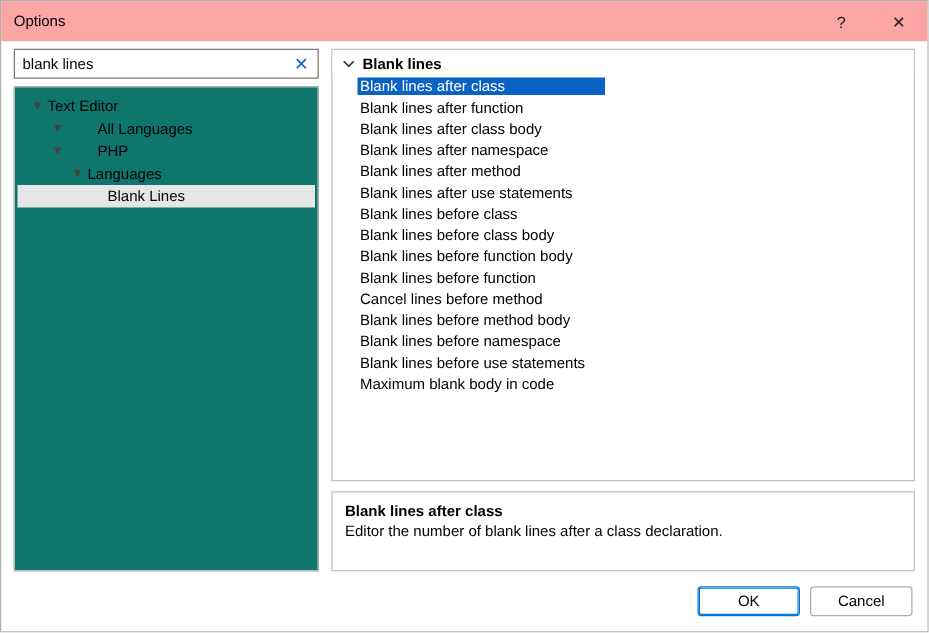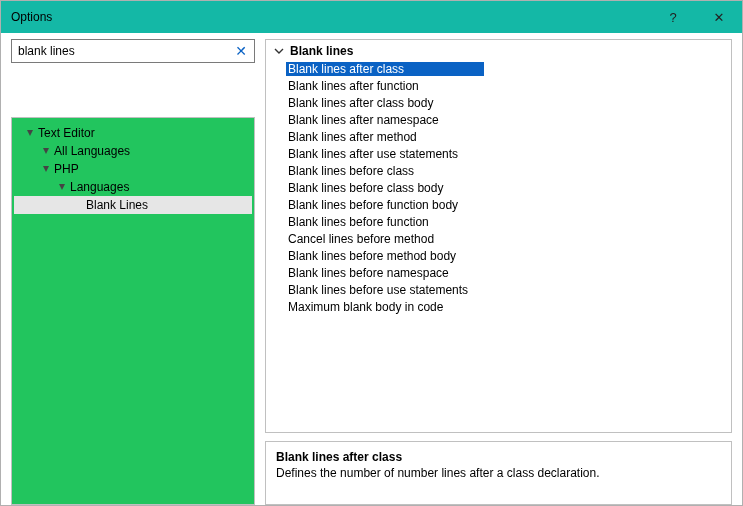--- a/index.html
+++ b/index.html
@@ -19,21 +19,21 @@
     border: 1px solid #b0b0b0;
     display: flex;
     flex-direction: column;
     background: #ffffff;
   }
   .titlebar {
     height: 32px;
     display: flex;
     align-items: center;
     padding: 0 0 0 10px;
-    background: #14b8a6;
+    background: #fca5a5;
   }
   .titlebar .title {
     flex: 1;
     font-size: 12px;
   }
   .titlebar .tbtn {
     width: 46px;
     height: 32px;
     display: flex;
     align-items: center;
@@ -77,24 +77,23 @@
     display: flex;
     align-items: center;
     justify-content: center;
     color: #0a62c4;
     font-size: 14px;
     cursor: pointer;
   }
   .tree {
     flex: 1;
     border: 1px solid #c0c0c0;
-    background: #22c55e;
+    background: #0f766e;
     padding: 6px 2px;
     overflow: auto;
-    margin-top: 48px;
   }
   .tree-row {
     height: 18px;
     display: flex;
     align-items: center;
     white-space: nowrap;
     padding-right: 6px;
   }
   .tree-row .twisty {
     width: 12px;
@@ -102,21 +101,21 @@
     display: inline-flex;
     align-items: center;
     justify-content: center;
     margin-right: 2px;
   }
   .tree-row.selected {
     background: #e6e6e6;
   }
   .twisty svg { display:block; }
   .indent-0 { padding-left: 10px; }
-  .indent-1 { padding-left: 26px; }
+  .indent-1 { padding-left: 26px; gap: 24px; }
   .indent-2 { padding-left: 42px; }
   .indent-3 { padding-left: 58px; }
 
   .right-col {
     flex: 1;
     display: flex;
     flex-direction: column;
     gap: 8px;
     min-height: 0;
   }
@@ -327,21 +326,25 @@
             </div>
             <div class="setting-row">
               <div class="setting-label">Maximum blank body in code</div>
               <div class="setting-val"></div>
             </div>
           </div>
       </div>
 
       <div class="desc-panel">
         <div class="desc-title">Blank lines after class</div>
-        <div class="desc-text">Defines the number of number lines after a class declaration.</div>
+        <div class="desc-text">Editor the number of blank lines after a class declaration.</div>
       </div>
 
     </div>
 
   </div>
 
+  <div class="footer">
+    <button class="btn default">OK</button>
+    <button class="btn">Cancel</button>
+  </div>
 
 </div>
 
 </body></html>

